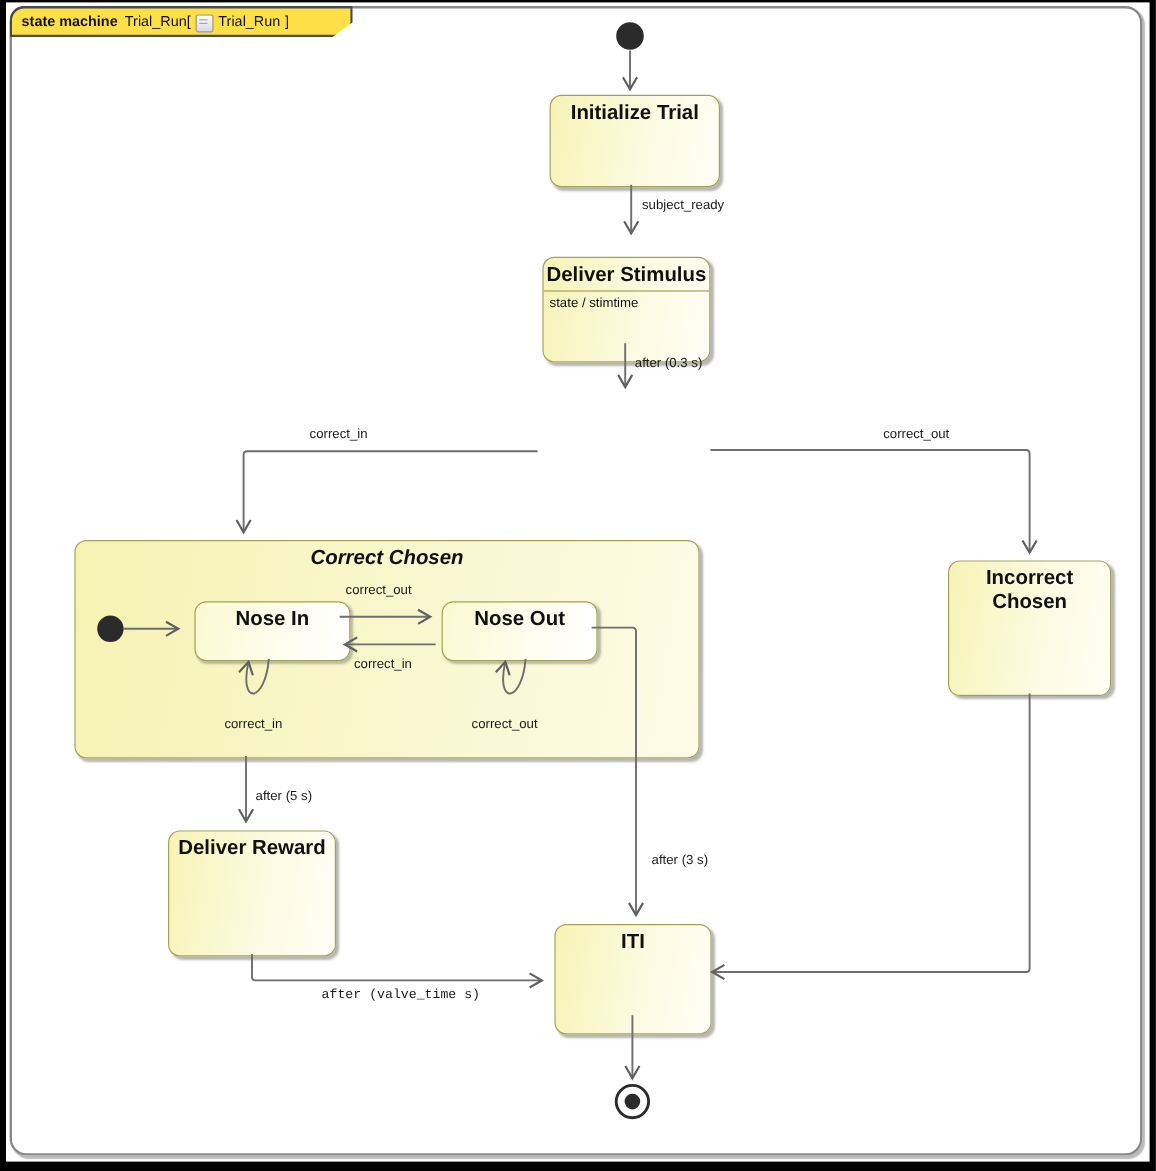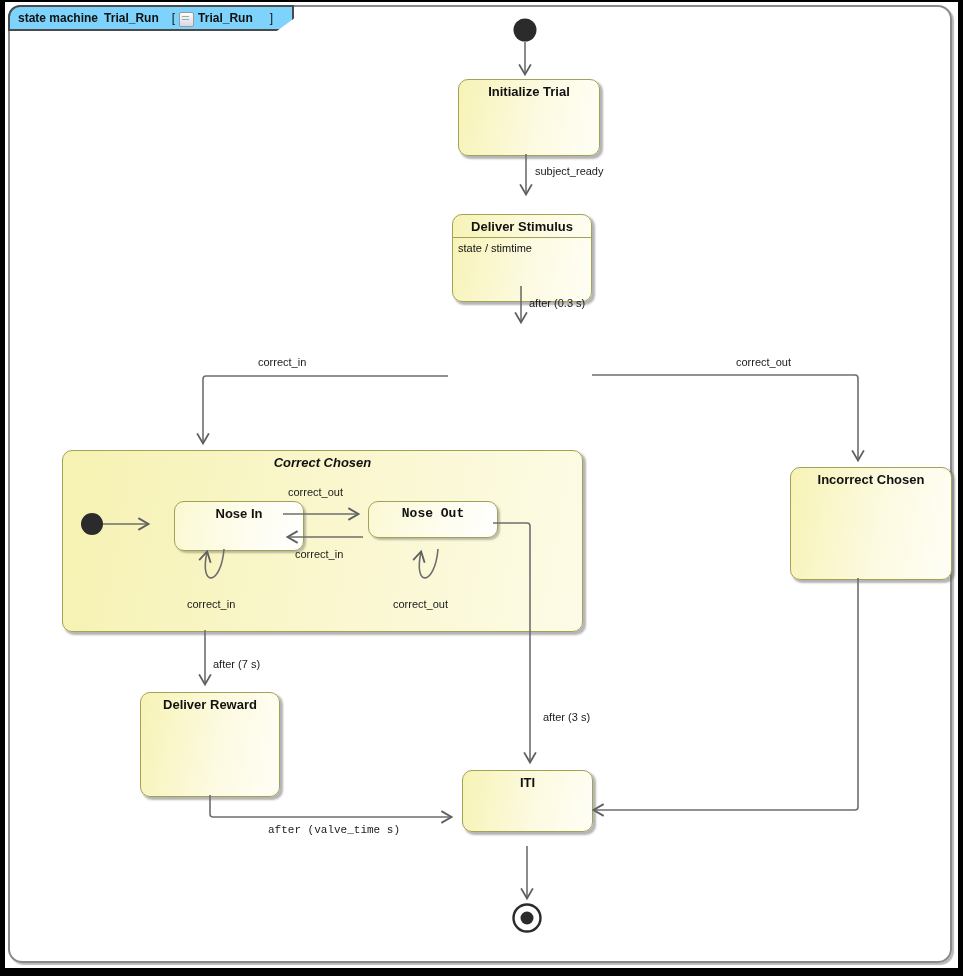--- a/index.html
+++ b/index.html
@@ -3,33 +3,33 @@
 <meta charset="utf-8">
 <style>
   html,body{margin:0;padding:0;background:#000;}
   #app{position:relative;width:963px;height:976px;background:#000;overflow:hidden;
        font-family:"Liberation Sans",sans-serif;color:#111;}
   #canvas{position:absolute;left:5px;top:2px;width:953px;height:966px;background:#fff;}
   #frame{position:absolute;left:3px;top:3px;width:940px;height:954px;
          border:2px solid #8a8a8a;border-radius:14px;
          box-shadow:2px 2px 1px rgba(130,130,130,.55);}
   #diagram-tab{position:absolute;left:3px;top:3px;width:286px;height:26px;
-         background:#7dd3fc;border:2px solid #4a4a4a;border-top-left-radius:12px;
+         background:#fde047;border:2px solid #4a4a4a;border-top-left-radius:12px;
          clip-path:polygon(0 0,100% 0,100% 52%,94% 100%,0 100%);
          display:flex;align-items:center;padding-left:8px;box-sizing:border-box;
          font-size:12px;white-space:nowrap;}
   #diagram-tab .kw{font-weight:bold;margin-right:6px;}
-  #diagram-tab .nm{margin-right:13px;font-weight:bold;}
+  #diagram-tab .nm{margin-right:0;}
   .tab-icon{display:inline-block;width:13px;height:13px;margin:0 4px;border:1px solid #9a9a9a;
          border-radius:2px;background:linear-gradient(to bottom,#fdfdfd,#d8d8e2);position:relative;top:1px;}
   .tab-icon::after{content:"";position:absolute;left:2px;top:3px;width:7px;height:1.5px;background:#9aa;box-shadow:0 3px 0 #9aa;}
   .state{position:absolute;border:1.6px solid #a2a255;border-radius:10px;
          background:linear-gradient(100deg,#f7f3b6 0%,#fcfae0 55%,#fffef6 100%);
          box-shadow:2.5px 2.5px 2px rgba(90,90,90,.45);box-sizing:border-box;}
-  .state .title{font-weight:bold;font-size:13px;text-align:center;padding-top:4px;}
+  .state .title{font-weight:bold;font-size:17px;text-align:center;padding-top:4px;}
   .state.simple2 .title{border-bottom:1.4px solid #a2a255;padding-bottom:3px;}
   .state .body-line{font-size:11px;text-align:left;padding:4px 0 0 5px;}
   .composite{background:linear-gradient(100deg,#f6f2b2 0%,#faf7d0 55%,#fdfbe6 100%);}
   .substate{background:linear-gradient(100deg,#fbf9d2 0%,#fefdf0 60%,#ffffff 100%);
             box-shadow:2px 2px 2px rgba(90,90,90,.4);}
   .edge-label{position:absolute;font-size:11px;color:#1a1a1a;white-space:nowrap;}
   svg.overlay{position:absolute;left:0;top:0;width:963px;height:976px;pointer-events:none;}
   .lbl-layer{position:absolute;left:0;top:0;}
 </style>
 </head>
@@ -56,37 +56,37 @@
     <div class="state" style="left:453px;top:77px;width:142px;height:77px;">
       <div class="title">Initialize Trial</div>
     </div>
 
     <div class="state simple2" style="left:447px;top:212px;width:140px;height:88px;">
       <div class="title">Deliver Stimulus</div>
       <div class="body-line">state / stimtime</div>
     </div>
 
 
-    <div class="state substate" style="left:169px;top:499px;width:130px;height:50px;">
+    <div class="state substate" style="left:157px;top:499px;width:130px;height:50px;">
       <div class="title">Nose In</div>
     </div>
 
-    <div class="state substate" style="left:363px;top:499px;width:130px;height:37px;font-family:Liberation Mono, monospace;">
+    <div class="state substate" style="left:363px;top:499px;width:130px;height:50px;">
       <div class="title">Nose Out</div>
     </div>
 
-    <div class="state" style="left:785px;top:465px;width:162px;height:113px;">
+    <div class="state" style="left:785px;top:465px;width:136px;height:113px;">
       <div class="title">Incorrect Chosen</div>
     </div>
 
     <div class="state" style="left:135px;top:690px;width:140px;height:105px;">
       <div class="title">Deliver Reward</div>
     </div>
 
-    <div class="state" style="left:457px;top:768px;width:131px;height:62px;">
+    <div class="state" style="left:457px;top:768px;width:131px;height:92px;">
       <div class="title">ITI</div>
     </div>
   </div>
 
   <svg class="overlay" viewBox="0 0 963 976">
     <defs>
       <marker id="arr" viewBox="-11 -7 13 14" refX="-0.5" refY="0" markerWidth="15" markerHeight="15" markerUnits="userSpaceOnUse" orient="auto">
         <path d="M-9.5,-5.5 L0,0 L-9.5,5.5" fill="none" stroke="#5f5f5f" stroke-width="1.7"></path>
       </marker>
     </defs>
@@ -133,17 +133,17 @@
 
   <div class="lbl-layer">
     <div class="edge-label" style="left:535px;top:165px;">subject_ready</div>
     <div class="edge-label" style="left:529px;top:297px;">after (0.3 s)</div>
     <div class="edge-label" style="left:258px;top:356px;">correct_in</div>
     <div class="edge-label" style="left:736px;top:356px;">correct_out</div>
     <div class="edge-label" style="left:288px;top:486px;">correct_out</div>
     <div class="edge-label" style="left:295px;top:548px;">correct_in</div>
     <div class="edge-label" style="left:187px;top:598px;">correct_in</div>
     <div class="edge-label" style="left:393px;top:598px;">correct_out</div>
-    <div class="edge-label" style="left:213px;top:658px;">after (7 s)</div>
+    <div class="edge-label" style="left:213px;top:658px;">after (5 s)</div>
     <div class="edge-label" style="left:543px;top:711px;">after (3 s)</div>
     <div class="edge-label" style="left:268px;top:824px;font-family:Liberation Mono, monospace;">after (valve_time s)</div>
   </div>
 </div>
 
 </body></html>

